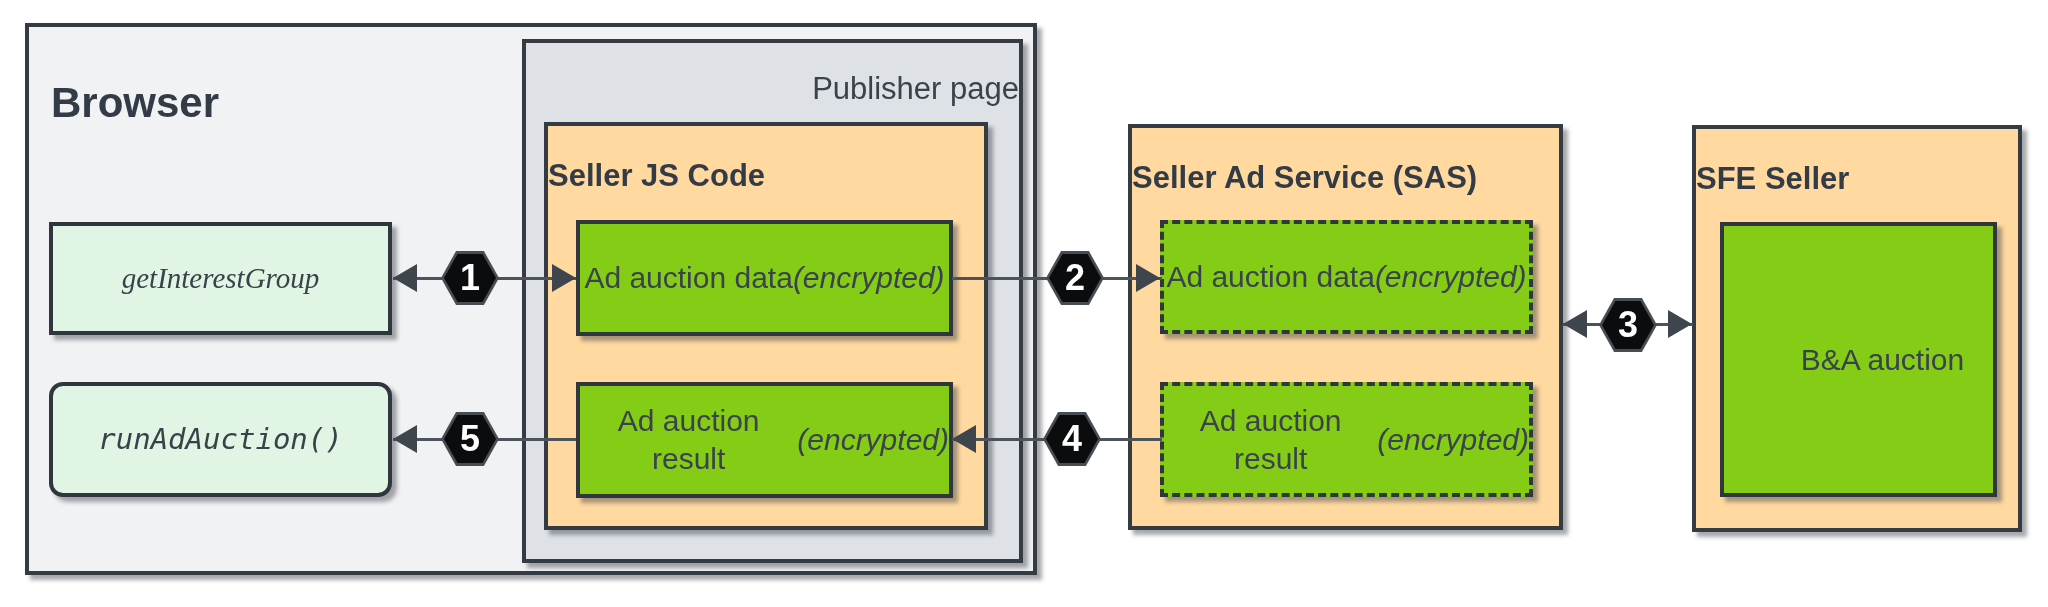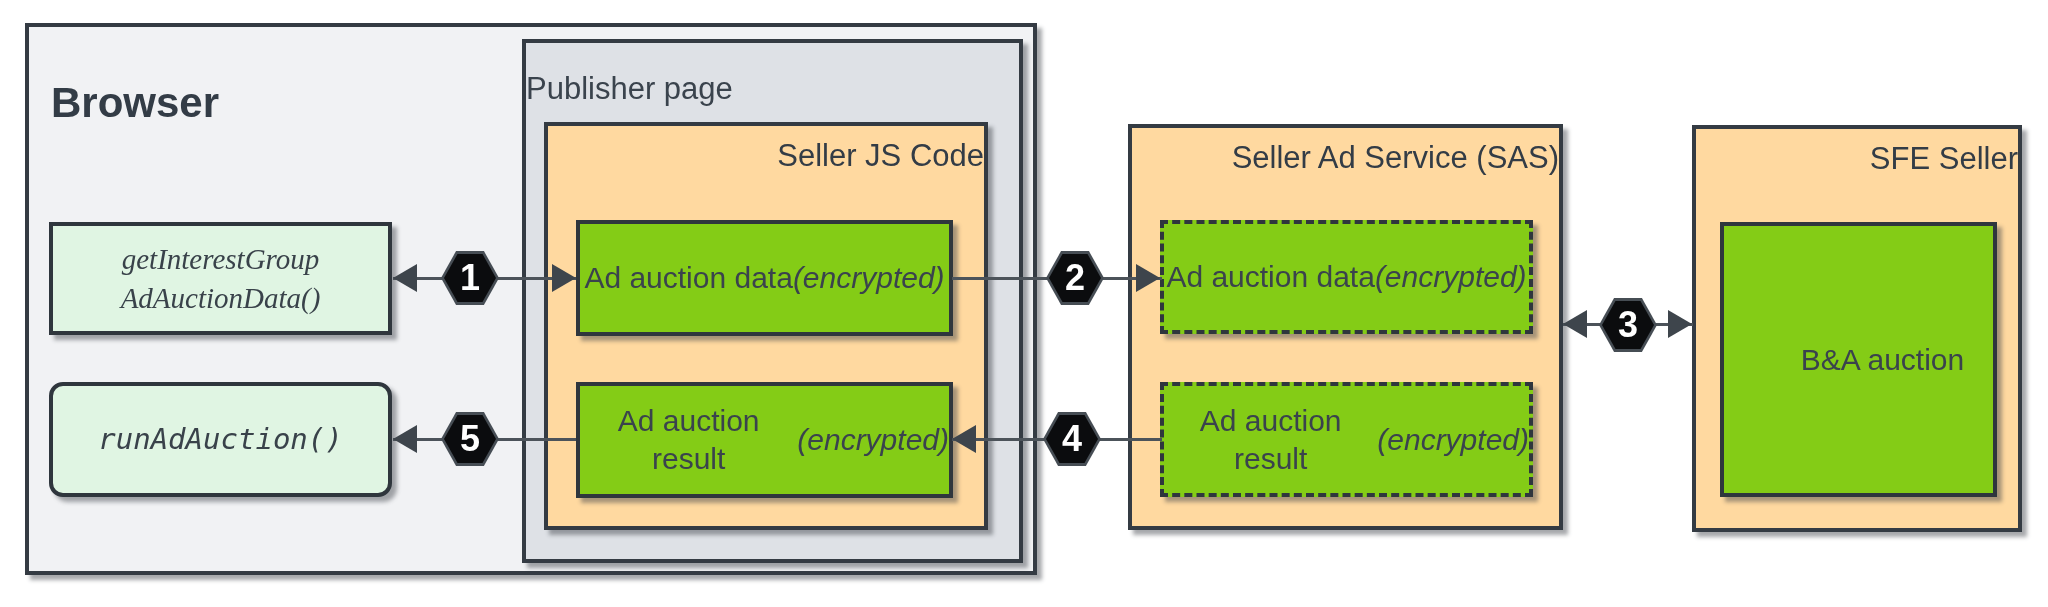--- a/index.html
+++ b/index.html
@@ -51,26 +51,26 @@
   }
   .green1{left:49px;top:222px;width:343px;height:113px;font-family:Liberation Serif, serif;}
   .green2{left:49px;top:382px;width:343px;height:115px;border-radius:14px;}
 
   
   .browser-label{
     position:absolute;left:22px;top:24px;
     font-size:42px;font-weight:bold;color:#333C46;margin-top:28px;
   }
   .publisher-label{
-    width:100%;text-align:left;padding-top:28px;
+    width:100%;text-align:right;padding-top:28px;
     font-size:31px;color:#3A434D;
   }
   .panel-title{
-    width:100%;text-align:right;padding-top:12px;
-    font-size:31px;font-weight:normal;color:#333C46;
+    width:100%;text-align:left;padding-top:32px;
+    font-size:31px;font-weight:bold;color:#333C46;
   }
   .em{font-style:italic;}
 
   
   .hline{position:absolute;height:3px;background:#4C535A;}
   .line1{left:393px;top:277px;width:183px;}
   .line2{left:952px;top:277px;width:210px;}
   .line3{left:1563px;top:323px;width:130px;}
   .line4{left:952px;top:438px;width:210px;}
   .line5{left:393px;top:438px;width:183px;}
@@ -129,21 +129,20 @@
     <span>Ad auction data</span>
     <span class="em">(encrypted)</span>
   </div>
   <div class="inner-box cream2">
     <span>Ad auction result</span>
     <span class="em">(encrypted)</span>
   </div>
 
   <div class="green-box green1">
     <span>getInterestGroup</span>
-    <span>AdAuctionData()</span>
   </div>
   <div class="green-box green2">
     <span>runAdAuction()</span>
   </div>
 
   <div class="panel sas">
     <div class="panel-title">Seller Ad Service (SAS)</div>
   </div>
   <div class="inner-box dashed dash1">
     <span>Ad auction data</span>

